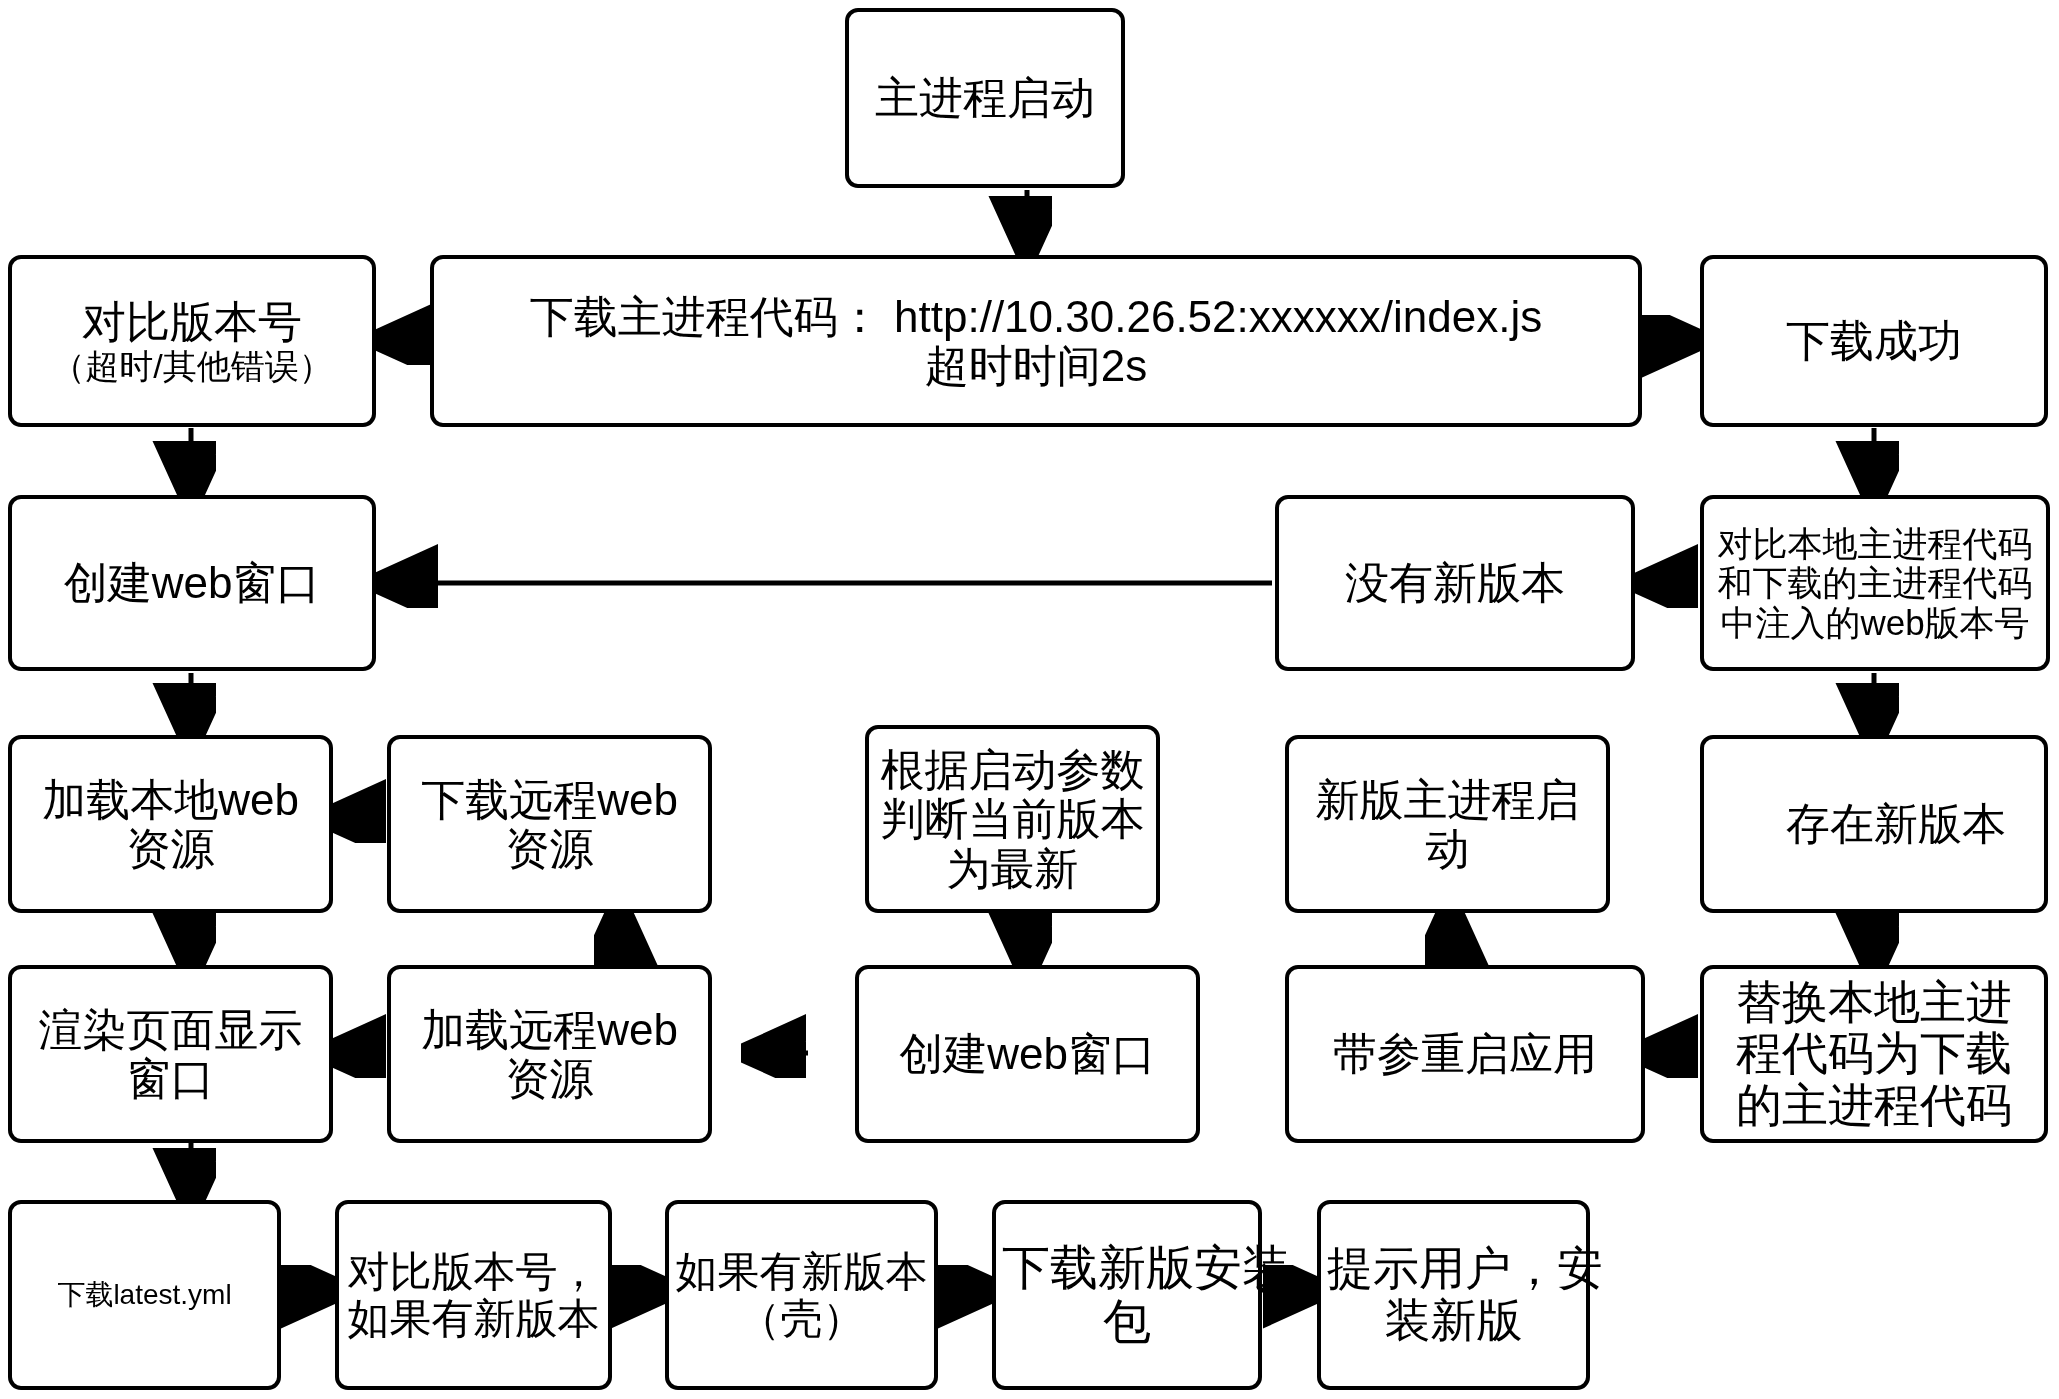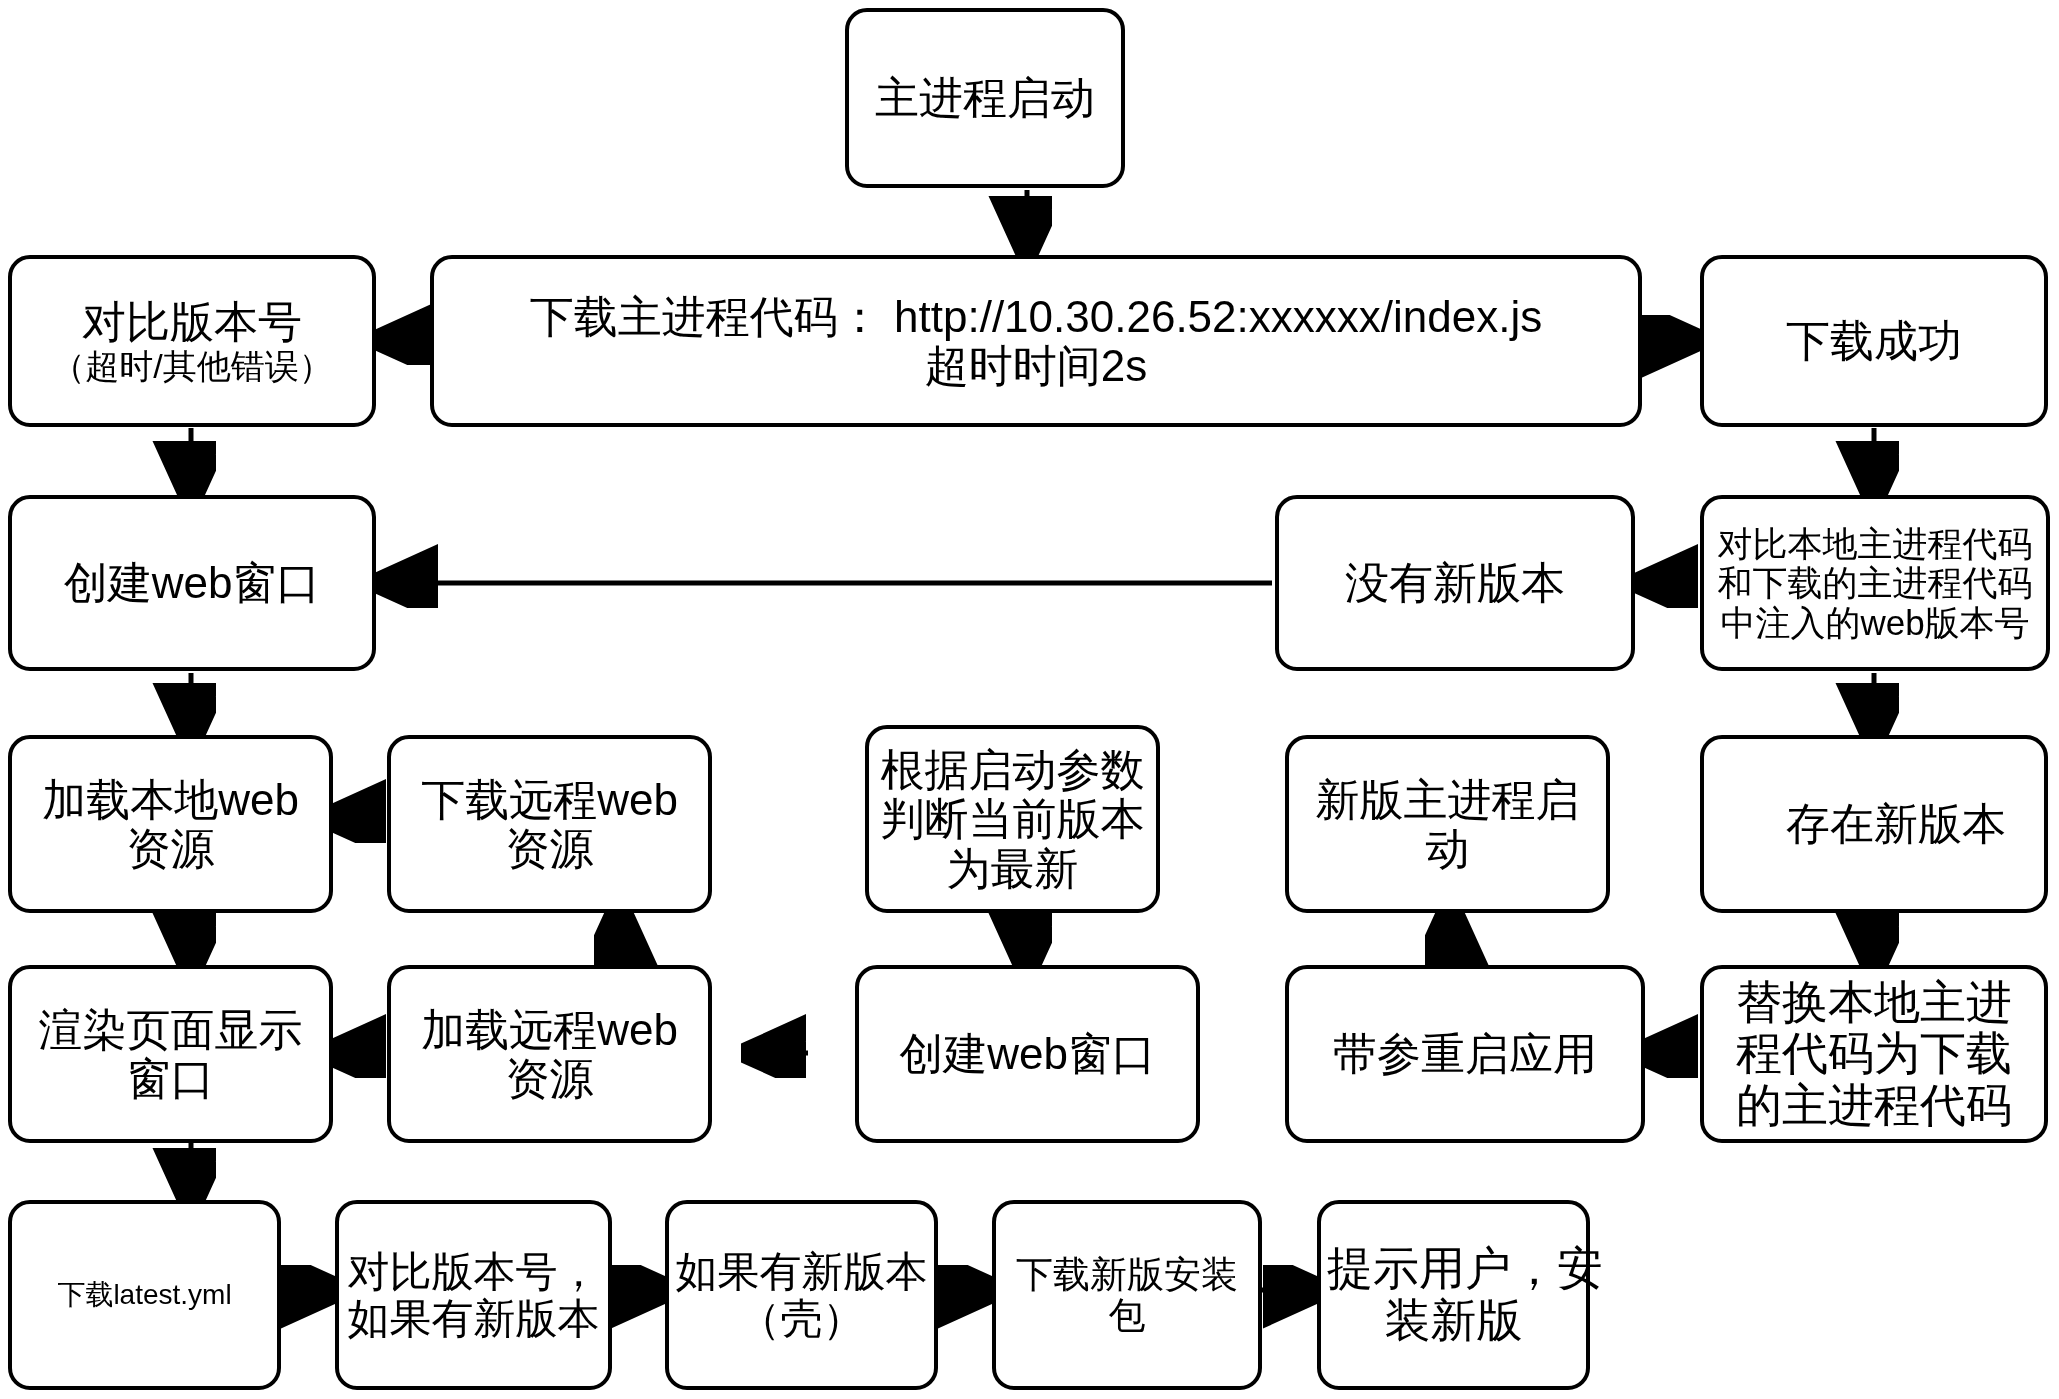--- a/index.html
+++ b/index.html
@@ -3,21 +3,21 @@
 <meta charset="utf-8">
 <style>
   html,body{margin:0;padding:0;background:#ffffff;}
   body{width:2059px;height:1399px;overflow:hidden;font-family:"Liberation Sans","DejaVu Sans",sans-serif;}
   #stage{position:relative;width:2059px;height:1399px;background:#ffffff;}
 
   .node{
     position:absolute;
     box-sizing:border-box;
     border:4px solid #000000;
-    border-radius:22px;
+    border-radius:13px;
     background:#ffffff;
     display:flex;
     align-items:center;
     justify-content:center;
     text-align:center;
     color:#000000;
     line-height:1.12;
     font-size:44px;
     z-index:3;
   }
@@ -217,21 +217,21 @@
     </span>
   </div>
 
   <div class="node" style="left:665px;top:1200px;width:273px;height:190px;font-size:42px;">
     <span class="lines">
       <span class="ln">如果有新版本</span>
       <span class="ln">（壳）</span>
     </span>
   </div>
 
-  <div class="node" style="left:992px;top:1200px;width:270px;height:190px;font-size:37px;">
+  <div class="node" style="left:992px;top:1200px;width:270px;height:190px;font-size:48px;">
     <span class="lines">
       <span class="ln">下载新版安装</span>
       <span class="ln">包</span>
     </span>
   </div>
 
   <div class="node" style="left:1317px;top:1200px;width:273px;height:190px;font-size:46px;">
     <span class="lines">
       <span class="ln">提示用户，安</span>
       <span class="ln">装新版</span>

